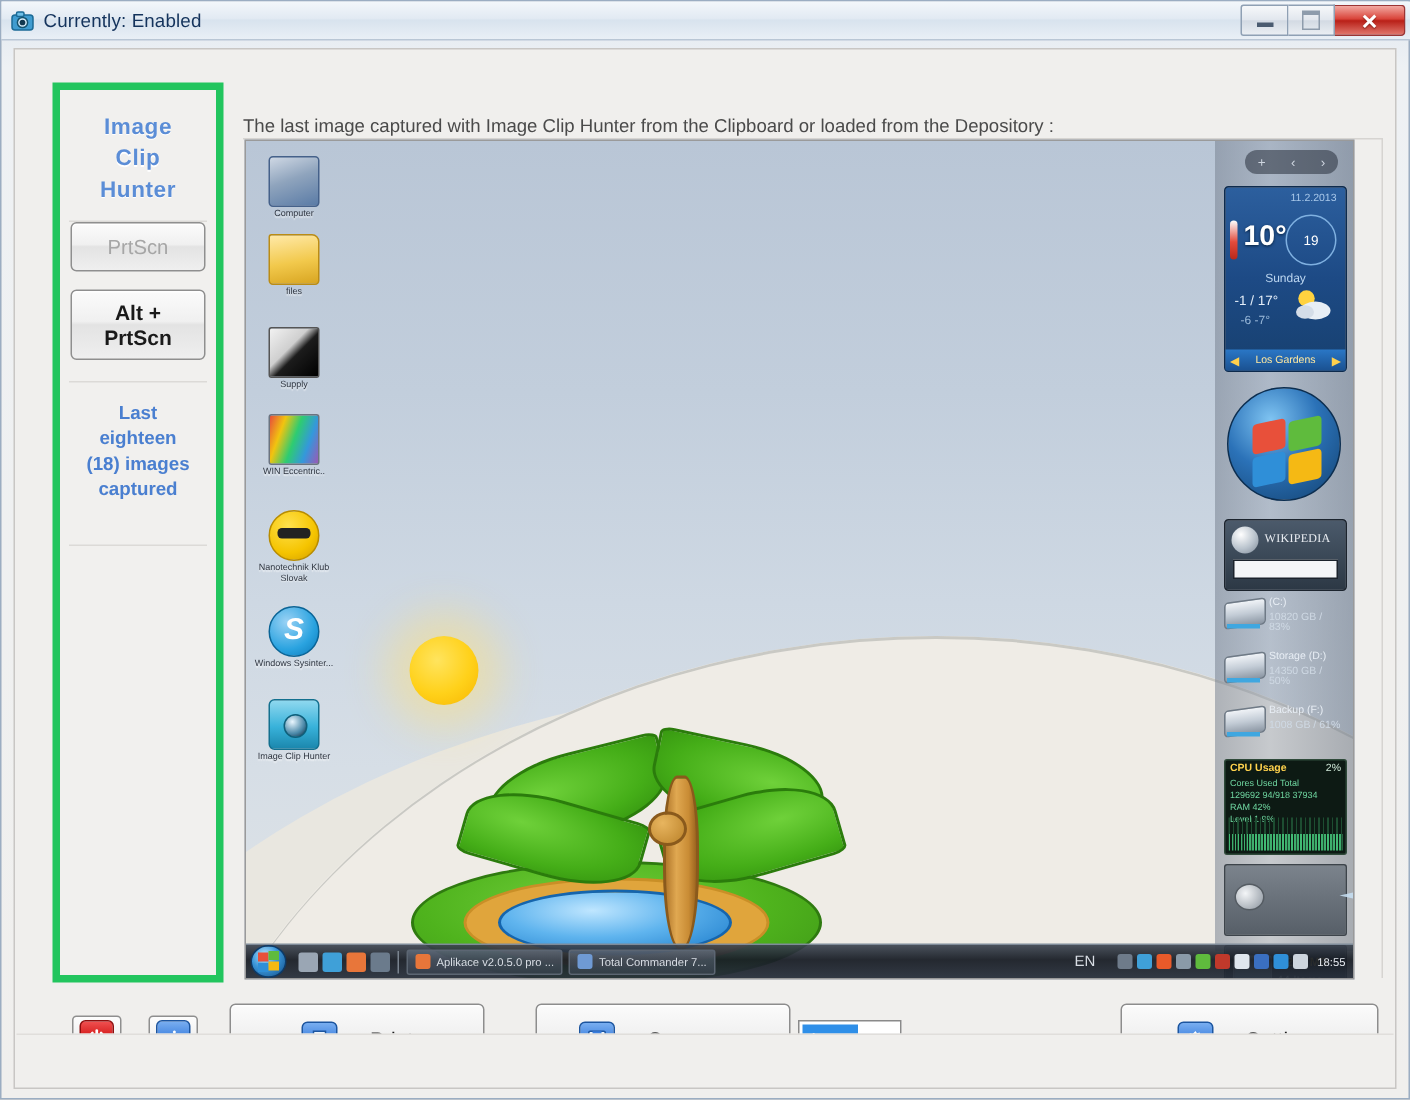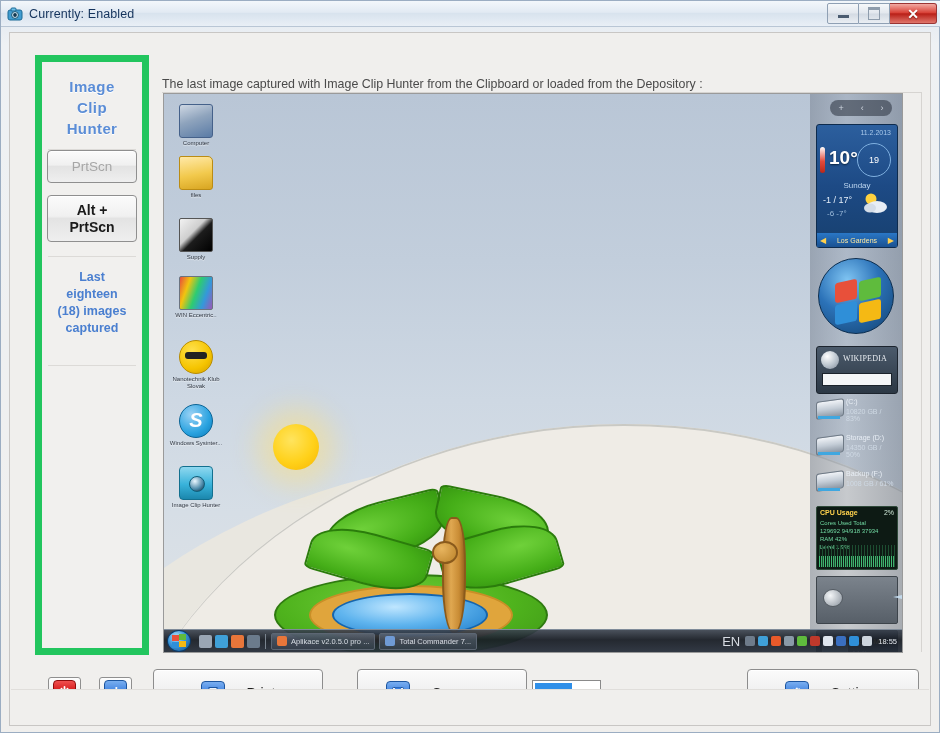--- a/index.html
+++ b/index.html
@@ -44,21 +44,21 @@
 
   
   #client{
     position:absolute;left:8px;top:31px;width:922px;height:694px;
     background:#f0efed;border:1px solid #c8c6c4;box-sizing:border-box;
   }
 
   
   #sidebar{
     position:absolute;left:25px;top:22px;width:114px;height:600px;
-    background:#f1f0ee;border:7px solid #22c55e;box-sizing:border-box;
+    background:#f1f0ee;border:5px solid #22c55e;box-sizing:border-box;
   }
   .sb-sep{height:1px;background:#dcdad7;margin:0 6px;}
   #app-title{padding:14px 0 10px;text-align:center;}
   #app-title div{
     font-size:15px;font-weight:bold;color:#5b8dd6;line-height:21px;
     letter-spacing:.4px;text-shadow:0 1px 0 #fff;
   }
   .btn3d{
     border:1px solid #8f8f8f;border-radius:4px;
     background:linear-gradient(180deg,#fbfbfb 0%,#f0f0f0 45%,#e3e3e3 50%,#efefef 100%);
@@ -265,21 +265,21 @@
   #startorb i{position:absolute;width:7px;height:6px;}
   .quick{display:flex;gap:3px;margin-left:8px;}
   .quick i{width:13px;height:13px;border-radius:2px;display:block;}
   .tbsep{width:1px;height:15px;background:#7a848f;margin:0 5px;}
   .taskbtn{height:17px;border:1px solid #5c6673;border-radius:2px;
     background:linear-gradient(180deg,rgba(120,135,155,.5),rgba(60,70,84,.6));
     display:flex;align-items:center;padding:0 5px;gap:4px;color:#d8dde4;font-size:7.5px;
     box-sizing:border-box;margin-right:4px;max-width:120px;overflow:hidden;white-space:nowrap;}
   .taskbtn i{width:10px;height:10px;border-radius:2px;flex:none;}
   #tray{margin-left:auto;display:flex;align-items:center;gap:3px;padding-right:5px;}
-  #tray .lang{font-size:13px;color:#d8dde4;margin-right:2px;}
+  #tray .lang{font-size:10px;color:#d8dde4;margin-right:12px;}
   #tray i{width:10px;height:10px;border-radius:2px;display:block;}
   #clock{font-size:7.5px;color:#e4e8ee;margin-left:3px;}
 
   
   .tbbtn{
     position:absolute;height:48px;border:1px solid #8d8d8d;border-radius:4px;
     background:linear-gradient(180deg,#fbfbfb 0%,#f0f0f0 46%,#e2e2e2 51%,#efefef 100%);
     box-shadow:inset 0 1px 0 #fff;
     display:flex;align-items:center;justify-content:center;gap:22px;
     font-size:14px;color:#1d1d1d;box-sizing:border-box;

